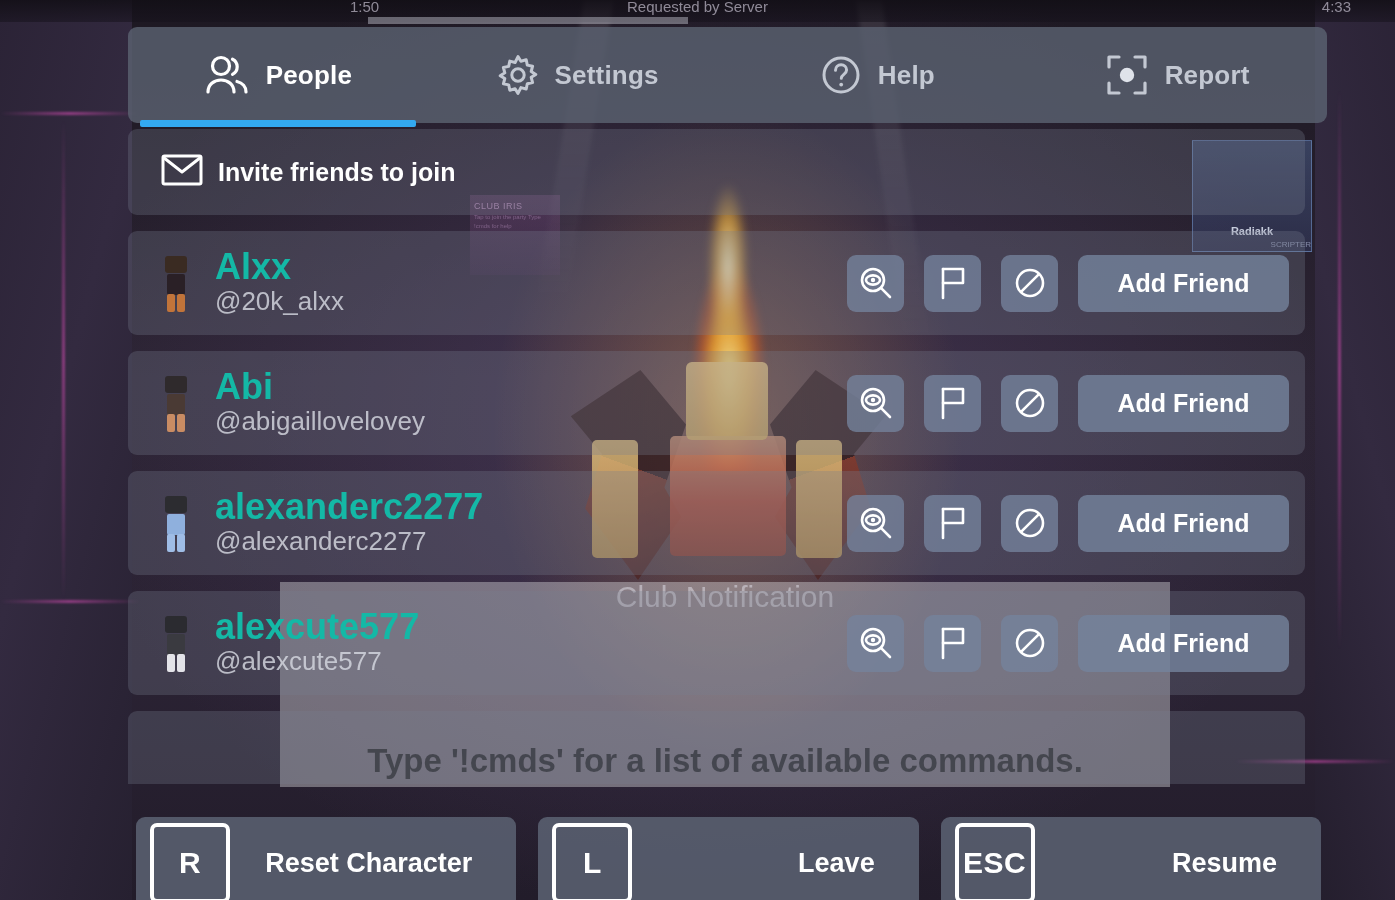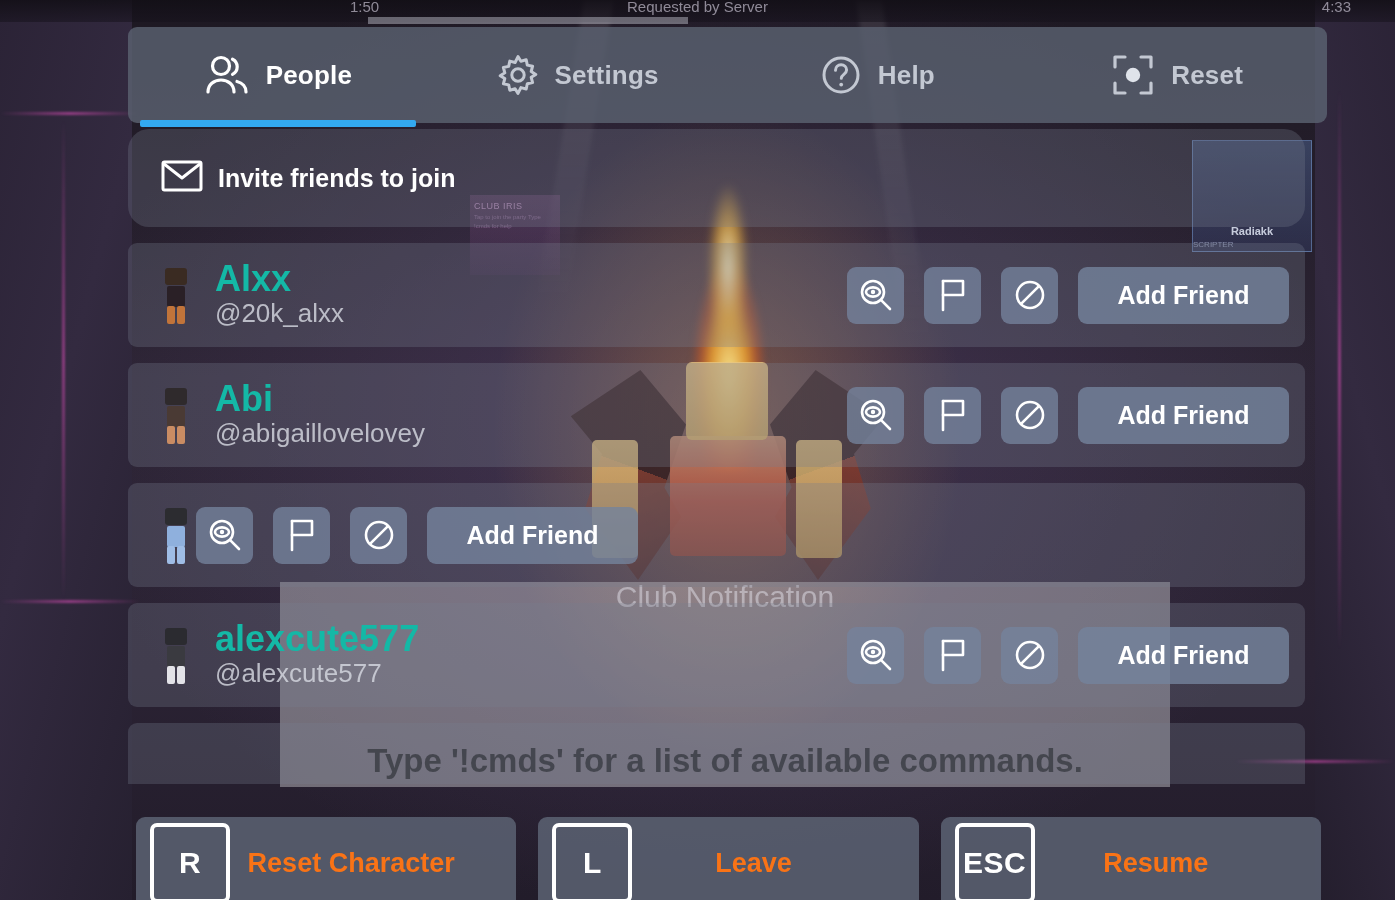--- a/index.html
+++ b/index.html
@@ -52,21 +52,21 @@
       linear-gradient(-62deg,rgba(230,90,40,.85) 0 10%,rgba(0,0,0,0) 10%),
       linear-gradient(160deg,rgba(40,25,30,.9) 0 46%,rgba(0,0,0,0) 46%),
       linear-gradient(210deg,rgba(215,75,35,.7),rgba(60,25,25,.75));
     clip-path:polygon(38% 0,0 26%,18% 56%,4% 70%,40% 100%,84% 66%,70% 40%,96% 22%);}
 
   .billboard{position:absolute;left:1192px;top:140px;width:118px;height:110px;
     background:linear-gradient(180deg,rgba(90,120,175,.40),rgba(55,70,120,.35));
     border:1px solid rgba(130,170,230,.45);}
   .billboard .bb-t{position:absolute;bottom:14px;width:100%;text-align:center;
     color:rgba(225,230,245,.85);font-size:11px;font-weight:bold;}
-  .billboard .bb-s{position:absolute;bottom:2px;width:100%;text-align:left;
+  .billboard .bb-s{position:absolute;bottom:2px;width:100%;text-align:right;
     color:rgba(190,200,230,.6);font-size:8px;}
   .sign{position:absolute;left:470px;top:195px;width:90px;height:80px;
     background:linear-gradient(180deg,rgba(205,120,200,.18),rgba(120,60,130,.10));}
   .sign .s1{color:rgba(240,190,240,.55);font-size:9px;padding:6px 4px 0;letter-spacing:.5px;}
   .sign .s2{color:rgba(230,180,235,.35);font-size:6px;padding:2px 4px;line-height:1.5;}
 
   
   .hud{position:absolute;left:0;top:0;width:100%;height:22px;
     background:linear-gradient(180deg,rgba(18,15,22,.88),rgba(22,18,28,.55));}
   .hud .t{position:absolute;top:-2px;color:rgba(190,185,200,.72);font-size:15px;}
@@ -94,21 +94,21 @@
     gap:16px;position:relative;cursor:pointer;}
   .tab .lbl{font-size:26px;font-weight:bold;color:#c3c8d2;letter-spacing:.2px;}
   .tab.active .lbl{color:#ffffff;}
   .tab.active .under{position:absolute;left:12px;right:12px;bottom:-4px;height:7px;
     background:#33a9f0;border-radius:2px;}
   .tab svg{display:block;}
 
   .list{position:relative;margin-top:6px;width:1199px;height:655px;overflow:hidden;}
   .row{position:relative;width:1177px;height:104px;margin-bottom:16px;border-radius:9px;
     background:rgba(120,126,142,.30);display:flex;align-items:center;}
-  .row.invite{height:98px;background:rgba(120,126,142,.30);border-radius:21px;}
+  .row.invite{height:86px;background:rgba(120,126,142,.30);}
   .row .env{margin-left:33px;}
   .row .invite-lbl{margin-left:15px;font-size:25px;font-weight:bold;color:#fff;}
 
   .avatar{width:40px;height:62px;margin-left:28px;position:relative;flex:0 0 auto;}
   .av-h{position:absolute;left:9px;top:4px;width:22px;height:17px;border-radius:3px;}
   .av-b{position:absolute;left:11px;top:22px;width:18px;height:21px;border-radius:2px;}
   .av-lg{position:absolute;top:42px;width:8px;height:18px;border-radius:2px;}
   .av-lg.a{left:11px;} .av-lg.b{left:21px;}
 
   .names{margin-left:19px;flex:1 1 auto;min-width:0;}
@@ -121,21 +121,21 @@
   .addbtn{width:211px;height:57px;border-radius:9px;background:rgba(116,131,156,.80);
     display:flex;align-items:center;justify-content:center;cursor:pointer;}
   .addbtn span{font-size:25px;font-weight:bold;color:#fff;}
 
   .bottom{position:absolute;left:8px;top:790px;width:1185px;height:92px;display:flex;gap:22px;}
   .bbtn{flex:1 1 0;height:92px;border-radius:9px;background:rgba(92,99,115,.85);
     display:flex;align-items:center;cursor:pointer;position:relative;}
   .key{width:72px;height:72px;margin-left:14px;border:4px solid #ffffff;border-radius:7px;
     display:flex;align-items:center;justify-content:center;flex:0 0 auto;}
   .key span{font-size:30px;font-weight:bold;color:#ffffff;letter-spacing:.5px;}
-  .bbtn .blbl{flex:1 1 auto;text-align:center;font-size:27px;font-weight:bold;color:#f97316;
+  .bbtn .blbl{flex:1 1 auto;text-align:right;font-size:27px;font-weight:bold;color:#ffffff;
     padding-right:44px;}
 </style>
 </head>
 <body>
 
 <div class="stage">
 
   <div class="scene">
     <div class="wall-l"></div>
     <div class="wall-r"></div>
@@ -226,21 +226,21 @@
       <div class="tab">
         <span>
           <svg width="44" height="44" viewBox="0 0 44 44" fill="none" stroke="#c3c8d2" stroke-width="3.2" stroke-linecap="round" stroke-linejoin="round">
             <path d="M4 14V4h10"></path>
               <path d="M30 4h10v10"></path>
             <path d="M40 30v10H30"></path>
               <path d="M14 40H4V30"></path>
             <circle cx="22" cy="22" r="7.2" fill="#dfe3ea" stroke="none"></circle>
           </svg>
         </span>
-        <span class="lbl">Reset</span>
+        <span class="lbl">Report</span>
       </div>
 
     </div>
 
     <div class="list">
 
       <div class="row invite">
         <span class="env">
           <svg width="42" height="32" viewBox="0 0 42 32" fill="none" stroke="#fff" stroke-width="3" stroke-linejoin="round">
             <rect x="2" y="2" width="38" height="28" rx="1.5"></rect>
@@ -326,20 +326,24 @@
         </span>
       </div>
 
       <div class="row">
         <span class="avatar">
           <span class="av-h" style="background:#2c2c30"></span>
           <span class="av-b" style="background:#8fb0dd"></span>
           <span class="av-lg a" style="background:#9fbde6"></span>
           <span class="av-lg b" style="background:#9fbde6"></span>
         </span>
+        <span class="names">
+          <div class="dn">alexanderc2277</div>
+          <div class="un">@alexanderc2277</div>
+        </span>
         <span class="acts">
           <span class="iconbtn">
             <svg width="34" height="34" viewBox="0 0 34 34" fill="none" stroke="#fff" stroke-width="2.6" stroke-linecap="round">
               <circle cx="14" cy="14" r="11"></circle>
                 <ellipse cx="14" cy="14" rx="7" ry="4.6"></ellipse>
               <circle cx="14" cy="14" r="2.2" fill="#fff" stroke="none"></circle>
                 <path d="M22.4 22.4L31 31"></path>
             </svg>
           </span>
           <span class="iconbtn">

